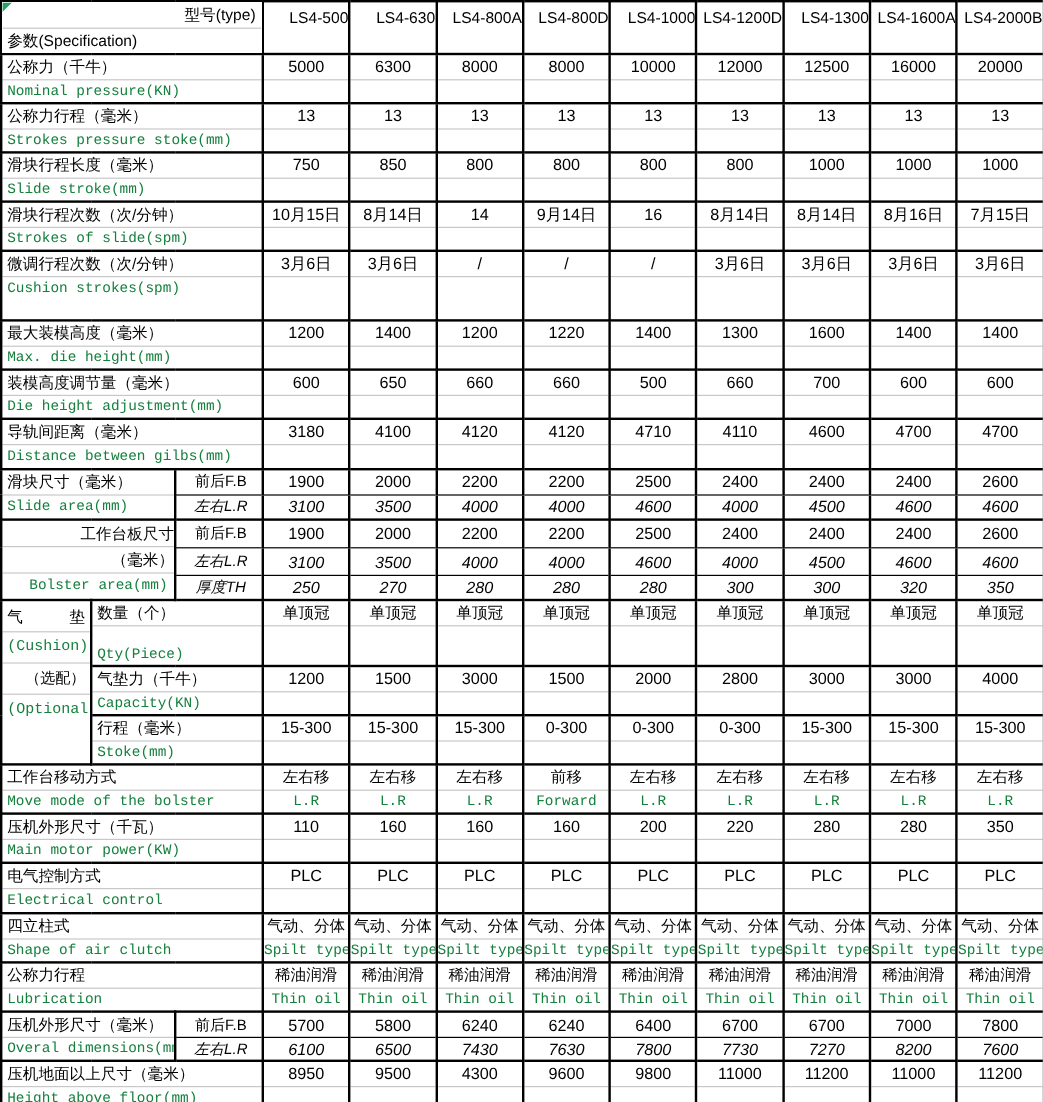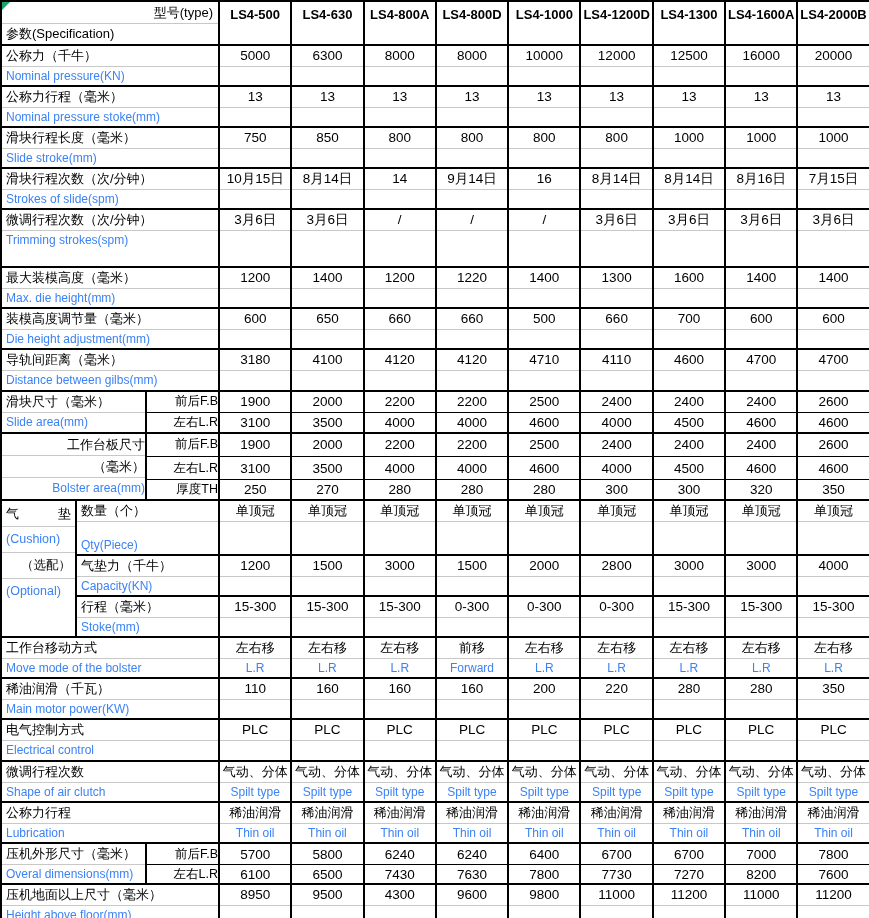--- a/index.html
+++ b/index.html
@@ -3,42 +3,42 @@
 <meta charset="utf-8">
 <style>
   html,body{margin:0;padding:0;background:#fff;}
   body{width:869px;font-family:"Liberation Sans","DejaVu Sans",sans-serif;color:#000;}
   table{border-collapse:collapse;table-layout:fixed;width:869px;background:#fff;}
   td{border:2px solid #000;padding:0;vertical-align:top;overflow:hidden;background:#fff;}
   
   .l1{height:20px;line-height:20px;border-bottom:1px solid #c8c8c8;white-space:nowrap;}
   .l2{height:18px;line-height:18px;white-space:nowrap;}
   .zh{font-size:13px;}
-  .en{font-size:12px;color:#3b82f6;}
+  .en{font-size:12px;color:#15803d;font-family:Liberation Mono, monospace;}
   .num{font-size:13.5px;}
   
   td.lab .l1,td.lab .l2{text-align:left;padding-left:4px;}
   td.clab .l1,td.clab .l2{text-align:center;}
   td.val .l1,td.val .l2{text-align:center;}
   td.valm{vertical-align:middle;text-align:center;font-size:13.5px;}
-  td.sublab{vertical-align:middle;text-align:right;padding-left:3px;font-size:12.5px;white-space:nowrap;}
+  td.sublab{vertical-align:middle;text-align:center;padding-left:3px;font-size:12.5px;white-space:nowrap;}
   
   td.bb1{border-bottom-width:1px;}
-  td.bt1{border-top-width:1px;}
+  td.bt1{border-top-width:1px;font-style:italic;}
   
   td.corner{position:relative;}
   .tri{position:absolute;top:0;left:0;width:0;height:0;border-top:8px solid #21a366;border-right:8px solid transparent;}
   td.corner .l1{text-align:right;padding-right:5px;height:21px;line-height:21px;}
   td.corner .l2{text-align:left;padding-left:4px;height:20px;line-height:20px;}
   td.mhead{vertical-align:top;}
-  .mname{text-align:center;padding-top:5px;font-size:13px;font-weight:700;white-space:nowrap;}
+  .mname{text-align:right;padding-top:5px;font-size:13px;font-weight:400;white-space:nowrap;}
   
   .bl{height:21px;line-height:21px;border-bottom:1px solid #c8c8c8;white-space:nowrap;}
   .blc{text-align:right;}
-  .bll{text-align:right;padding-left:17px;border-bottom:none;}
+  .bll{text-align:center;padding-left:17px;border-bottom:none;}
   
   .gl{height:25px;line-height:25px;border-bottom:1px solid #c8c8c8;font-size:12.5px;padding:0 4px;white-space:nowrap;}
   .glf{display:flex;justify-content:space-between;font-size:13px;}
   .gln{border-bottom:none;}
   .glc{text-align:right;}
   .qtyen{margin-top:14px;}
 </style>
 </head>
 <body>
 
@@ -124,21 +124,21 @@
       <div class="l1 num">16000</div>
     </td>
         <td class="val">
       <div class="l1 num">20000</div>
     </td>
   </tr>
 
   <tr style="height:37px">
     <td colspan="3" class="lab">
       <div class="l1 zh">公称力行程（毫米）</div>
-      <div class="l2 en">Nominal pressure stoke(mm)</div>
+      <div class="l2 en">Strokes pressure stoke(mm)</div>
     </td>
     <td class="val">
       <div class="l1 num">13</div>
     </td>
         <td class="val">
       <div class="l1 num">13</div>
     </td>
         <td class="val">
       <div class="l1 num">13</div>
     </td>
@@ -226,21 +226,21 @@
       <div class="l1 num">8月16日</div>
     </td>
         <td class="val">
       <div class="l1 num">7月15日</div>
     </td>
   </tr>
 
   <tr style="height:58px">
     <td colspan="3" class="lab">
       <div class="l1 zh">微调行程次数（次/分钟）</div>
-      <div class="l2 en">Trimming strokes(spm)</div>
+      <div class="l2 en">Cushion strokes(spm)</div>
     </td>
     <td class="val">
       <div class="l1 num">3月6日</div>
     </td>
         <td class="val">
       <div class="l1 num">3月6日</div>
     </td>
         <td class="val">
       <div class="l1 num">/</div>
     </td>
@@ -674,21 +674,21 @@
       <div class="l2 en">L.R</div>
     </td>
         <td class="val">
       <div class="l1 zh">左右移</div>
       <div class="l2 en">L.R</div>
     </td>
   </tr>
 
   <tr style="height:40px">
     <td colspan="3" class="lab">
-      <div class="l1 zh">稀油润滑（千瓦）</div>
+      <div class="l1 zh">压机外形尺寸（千瓦）</div>
       <div class="l2 en">Main motor power(KW)</div>
     </td>
     <td class="val">
       <div class="l1 num">110</div>
     </td>
         <td class="val">
       <div class="l1 num">160</div>
     </td>
         <td class="val">
       <div class="l1 num">160</div>
@@ -742,21 +742,21 @@
         <td class="val">
       <div class="l1 num">PLC</div>
     </td>
         <td class="val">
       <div class="l1 num">PLC</div>
     </td>
   </tr>
 
   <tr style="height:38px">
     <td colspan="3" class="lab">
-      <div class="l1 zh">微调行程次数</div>
+      <div class="l1 zh">四立柱式</div>
       <div class="l2 en">Shape of air clutch</div>
     </td>
     <td class="val">
       <div class="l1 zh">气动、分体</div>
       <div class="l2 en">Spilt type</div>
     </td>
         <td class="val">
       <div class="l1 zh">气动、分体</div>
       <div class="l2 en">Spilt type</div>
     </td>

